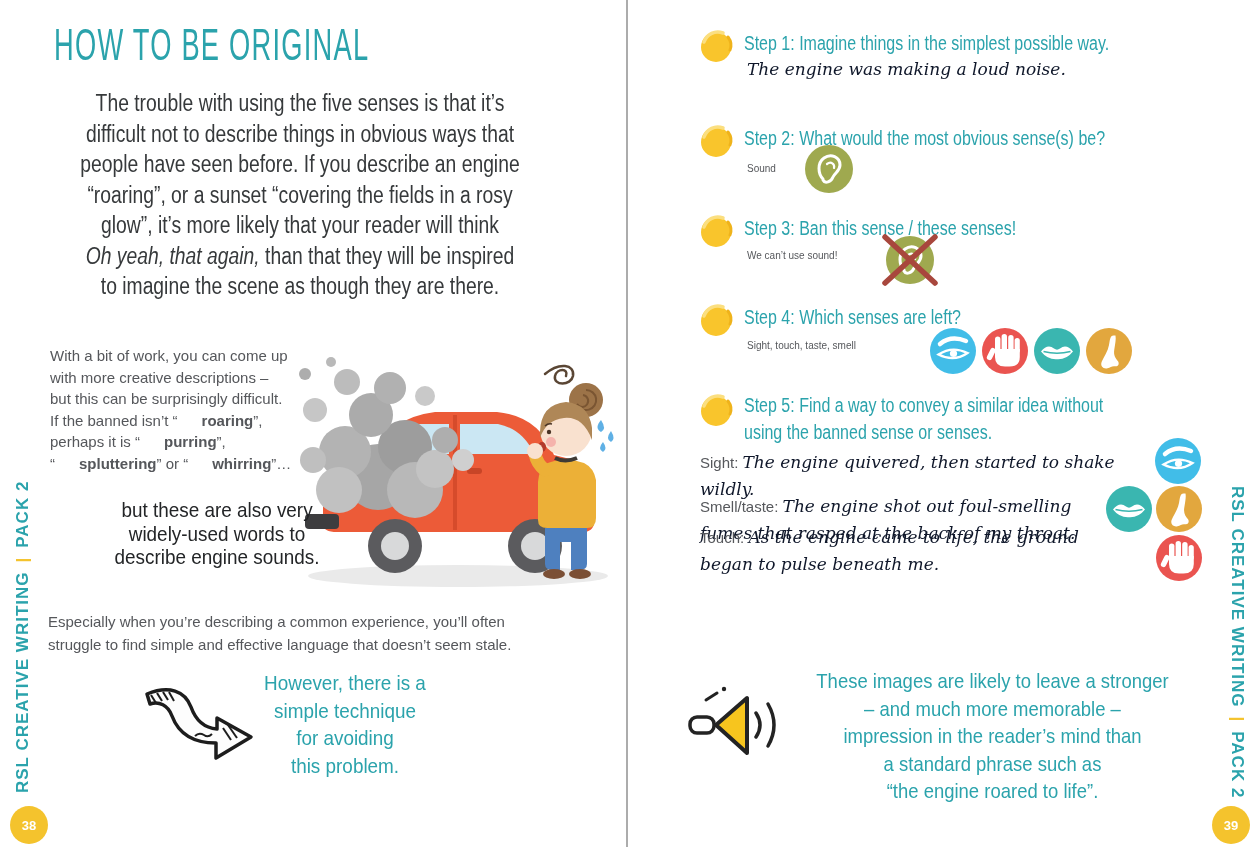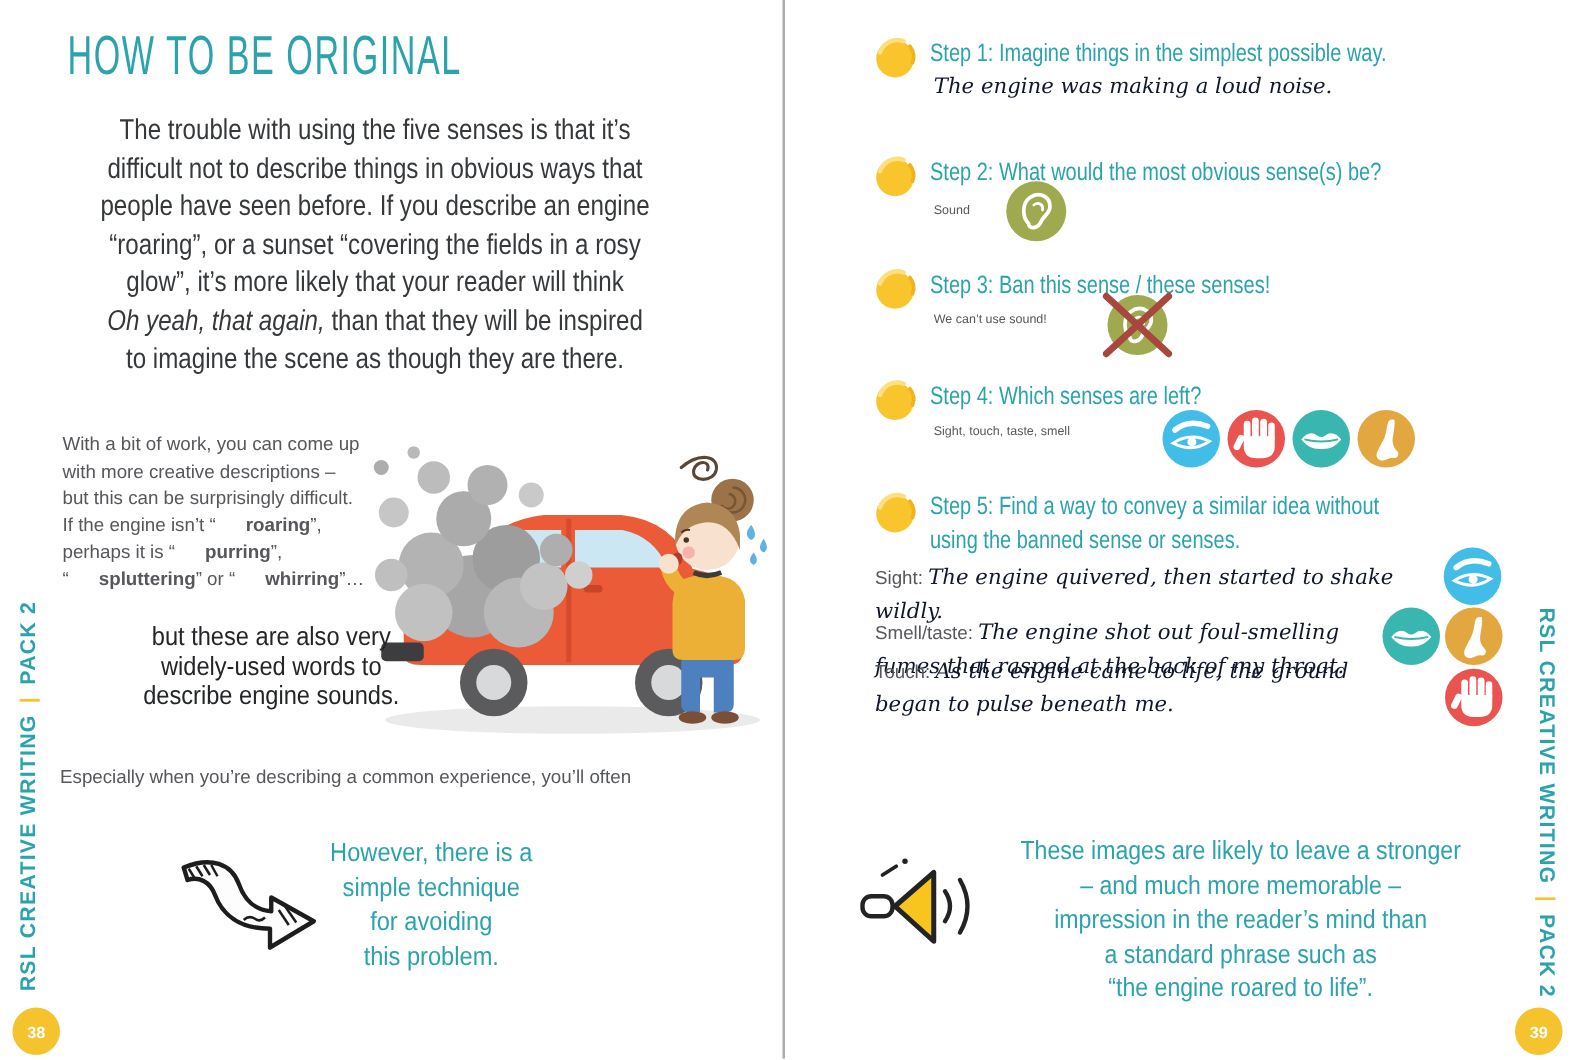--- a/index.html
+++ b/index.html
@@ -109,21 +109,21 @@
   <div class="intro">
       <div><span>The trouble with using the five senses is that it’s</span></div>
       <div><span>difficult not to describe things in obvious ways that</span></div>
       <div><span>people have seen before. If you describe an engine</span></div>
       <div><span>“roaring”, or a sunset “covering the fields in a rosy</span></div>
       <div><span>glow”, it’s more likely that your reader will think</span></div>
       <div><span class="it">Oh yeah, that again,</span><span> than that they will be inspired</span></div>
       <div><span>to imagine the scene as though they are there.</span></div>
     </div>
 
-  <div class="aside-text"><span>With a bit of work, you can come up with more creative descriptions – but this can be surprisingly difficult. If the engine isn’t “</span><span class="bd">roaring</span><span>”, perhaps it is “</span><span class="bd">purring</span><span>”, “</span><span class="bd">spluttering</span><span>” or “</span><span class="bd">whirring</span><span>”…</span></div>
+  <div class="aside-text"><span>With a bit of work, you can come up with more creative descriptions – but this can be surprisingly difficult. If the banned isn’t “</span><span class="bd">roaring</span><span>”, perhaps it is “</span><span class="bd">purring</span><span>”, “</span><span class="bd">spluttering</span><span>” or “</span><span class="bd">whirring</span><span>”…</span></div>
 
   <div class="car-wrap">
     <svg width="345" height="252" viewBox="0 0 345 252">
       <ellipse cx="175" cy="224" rx="150" ry="11" fill="#EAEAEA"></ellipse>
       <g>
         <path d="M40 172 L40 134 Q40 116 62 111 L92 105 Q104 66 152 60 L214 60 Q256 64 271 103 L287 107 Q307 112 309 131 L311 170 Q311 180 299 180 L54 180 Q40 180 40 172 Z" fill="#EC5B38"></path>
         <path d="M114 72 L166 72 L166 102 L102 102 Q106 80 114 72 Z" fill="#CBE7F3"></path>
         <path d="M177 72 L215 72 Q240 77 251 102 L177 102 Z" fill="#CBE7F3"></path>
         <line x1="172" y1="63" x2="172" y2="178" stroke="#D64B2B" stroke-width="4"></line>
         <rect x="147" y="116" width="15" height="6" rx="3" fill="#C84527"></rect>
@@ -178,20 +178,21 @@
   </div>
 
   <div class="but-these">
     <div>but these are also very</div>
     <div>widely-used words to</div>
     <div>describe engine sounds.</div>
   </div>
 
   <div class="especially">
     <div>Especially when you’re describing a common experience, you’ll often</div>
+    <div>struggle to find simple and effective language that doesn’t seem stale.</div>
   </div>
 
   <div class="arrow-wrap">
     <svg width="135" height="100" viewBox="0 0 135 100">
       <path d="M16 24 C38 15 54 21 60 37 C65 51 73 58 86 59 L86 48 L120 67 L85 88 L85 73 C61 73 47 62 41 46 C37 35 28 31 19 34 Z" fill="#FDFDFD" stroke="#1D1D1D" stroke-width="3.5" stroke-linejoin="round"></path>
       <g stroke="#1D1D1D" stroke-width="2">
         <line x1="20" y1="25" x2="25" y2="33"></line>
         <line x1="26" y1="23" x2="31" y2="31"></line>
         <line x1="32" y1="22" x2="37" y2="30"></line>
         <line x1="38" y1="22" x2="43" y2="31"></line>

